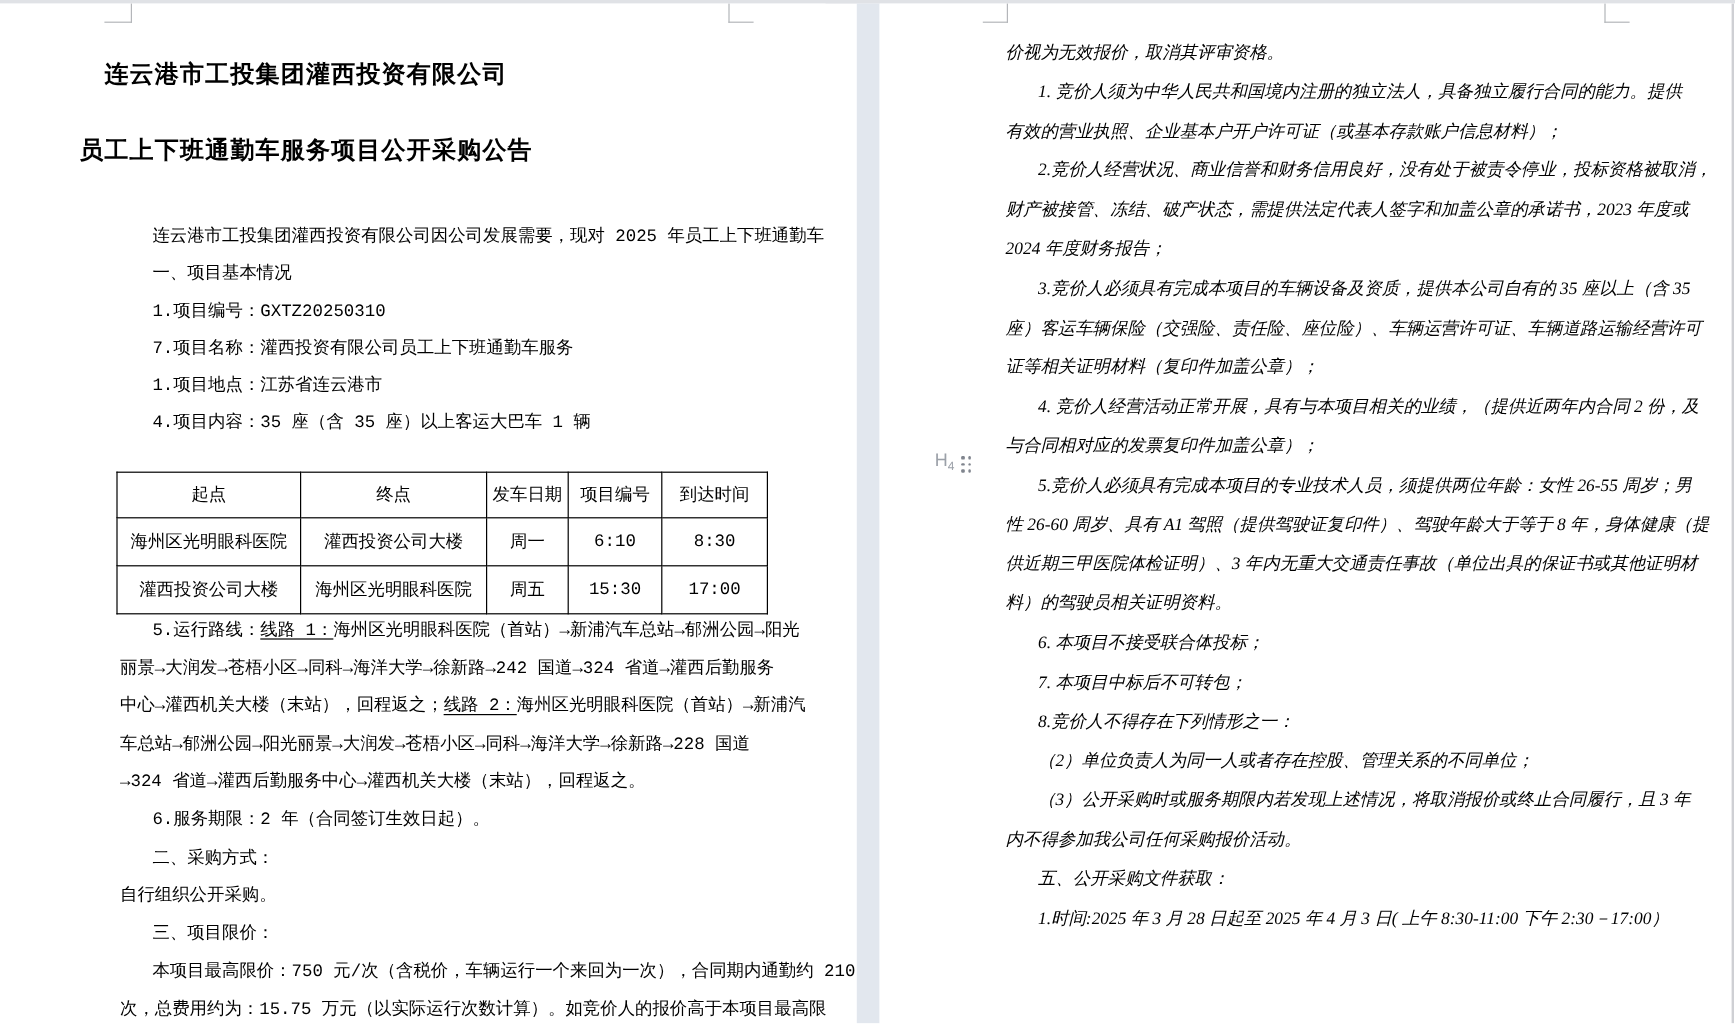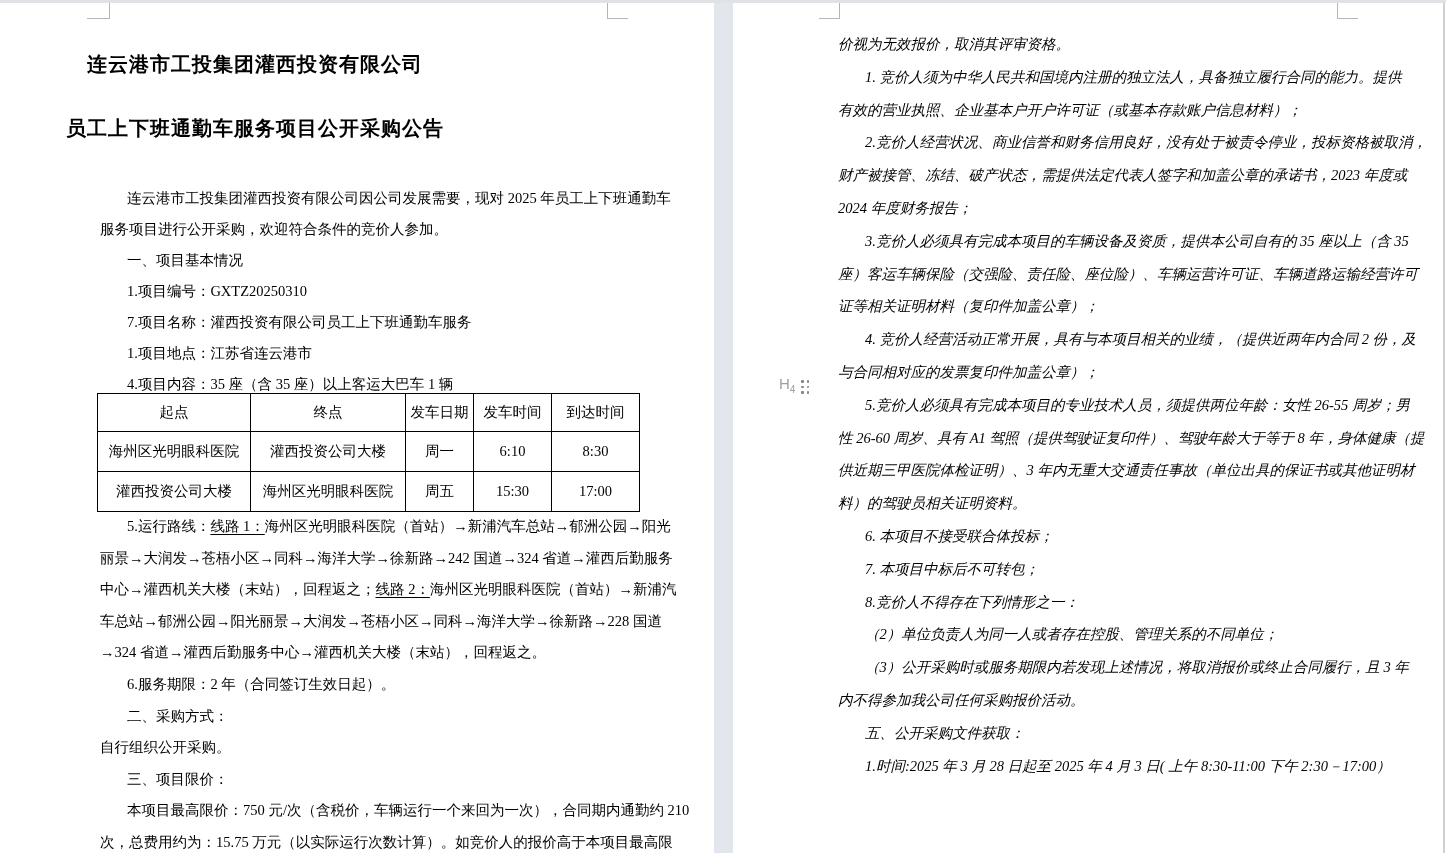--- a/index.html
+++ b/index.html
@@ -17,21 +17,21 @@
   .viewport {
     position:relative; width:1446px; height:853px; overflow:hidden;
     background:var(--page_bg); color:var(--text);
     font-family:"Liberation Serif","DejaVu Serif",serif;
   }
   .top-strip { position:absolute; left:0; top:0; width:1446px; height:3px; background:var(--top_strip); }
   .divider   { position:absolute; left:714px; top:3px; width:19px; height:850px; background:var(--divider); }
   .win-border{ position:absolute; left:1443px; top:3px; width:2px; height:850px; background:var(--window_border); }
 
   .page { position:absolute; top:3px; height:850px; background:var(--page_bg); }
-  .page-left  { left:0;     width:688px; }
+  .page-left  { left:0;     width:688px;font-family:Liberation Mono, monospace; }
   .page-right { left:733px; width:858px;font-style:italic; }
 
   
   .mark { position:absolute; top:0; height:16px; }
   .mark.tl { border-right:1px solid var(--boundary_mark); border-bottom:1px solid var(--boundary_mark); }
   .mark.tr { border-left:1px solid var(--boundary_mark);  border-bottom:1px solid var(--boundary_mark); }
   .mark.lp-tl { left:87px;  width:23px; }
   .mark.lp-tr { left:607px; width:21px; }
   .mark.rp-tl { left:86px;  width:21px; }
   .mark.rp-tr { left:604px; width:21px; }
@@ -76,42 +76,41 @@
 
   <div class="page page-left">
     <div class="mark tl lp-tl"></div>
     <div class="mark tr lp-tr"></div>
 
     <div class="doc-title title1">连云港市工投集团灌西投资有限公司</div>
     <div class="doc-title title2">员工上下班通勤车服务项目公开采购公告</div>
 
     <div class="textblock" id="left-lines-1">
         <div class="line indent"><span>连云港市工投集团灌西投资有限公司因公司发展需要，现对 2025 年员工上下班通勤车</span></div>
-        <div class="line"><span>服务项目进行公开采购，欢迎符合条件的竞价人参加。</span></div>
         <div class="line indent"><span>一、项目基本情况</span></div>
         <div class="line indent"><span>1.项目编号：GXTZ20250310</span></div>
         <div class="line indent"><span>7.项目名称：灌西投资有限公司员工上下班通勤车服务</span></div>
         <div class="line indent"><span>1.项目地点：江苏省连云港市</span></div>
         <div class="line indent"><span>4.项目内容：35 座（含 35 座）以上客运大巴车 1 辆</span></div>
       </div>
 
     <table class="schedule">
       <colgroup>
         <col style="width:153px">
           <col style="width:155px">
           <col style="width:68px">
         <col style="width:78px">
           <col style="width:88px">
       </colgroup>
       <tbody>
           <tr class="hdr">
         <th>起点</th>
         <th>终点</th>
         <th>发车日期</th>
-        <th>发车时间</th>
+        <th>项目编号</th>
         <th>到达时间</th>
       </tr>
       <tr class="body">
         <td>海州区光明眼科医院</td>
         <td>灌西投资公司大楼</td>
         <td>周一</td>
         <td>6:10</td>
         <td>8:30</td>
       </tr>
       <tr class="body">

